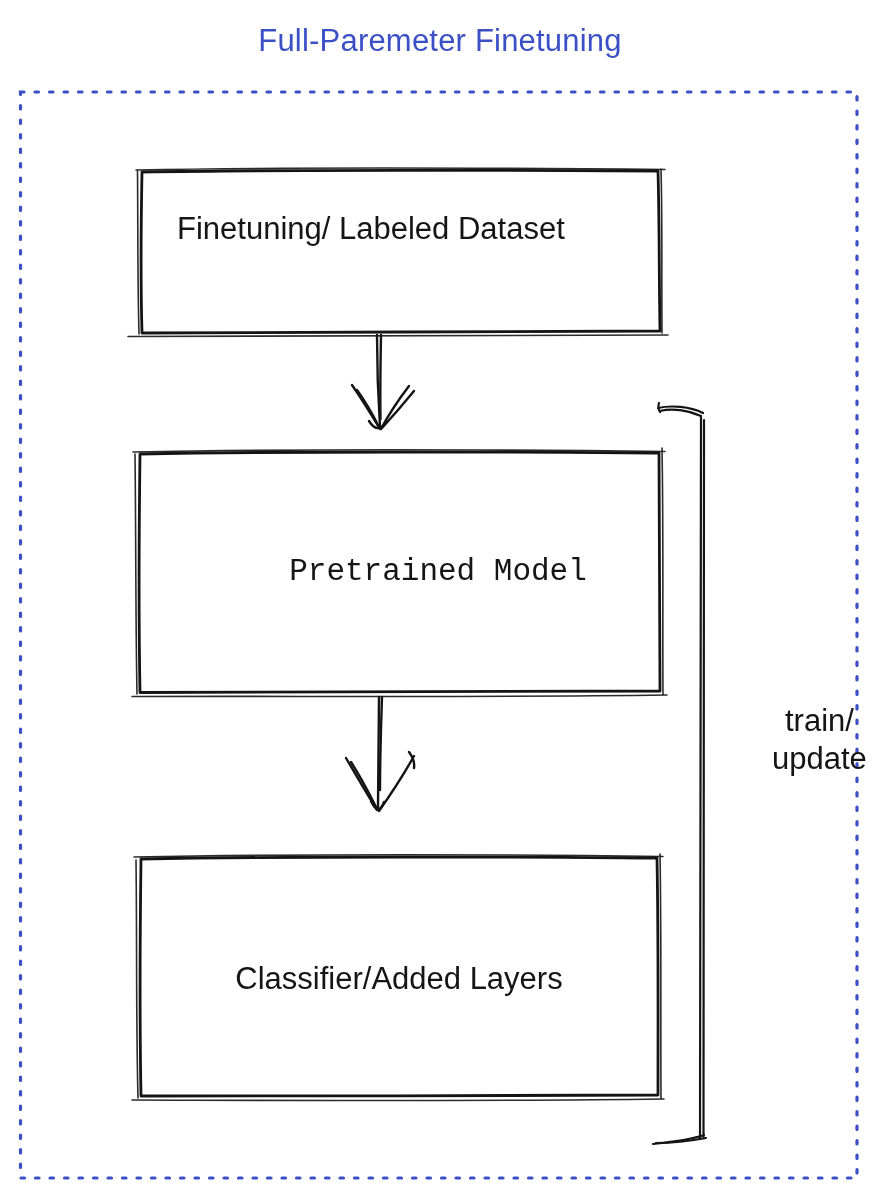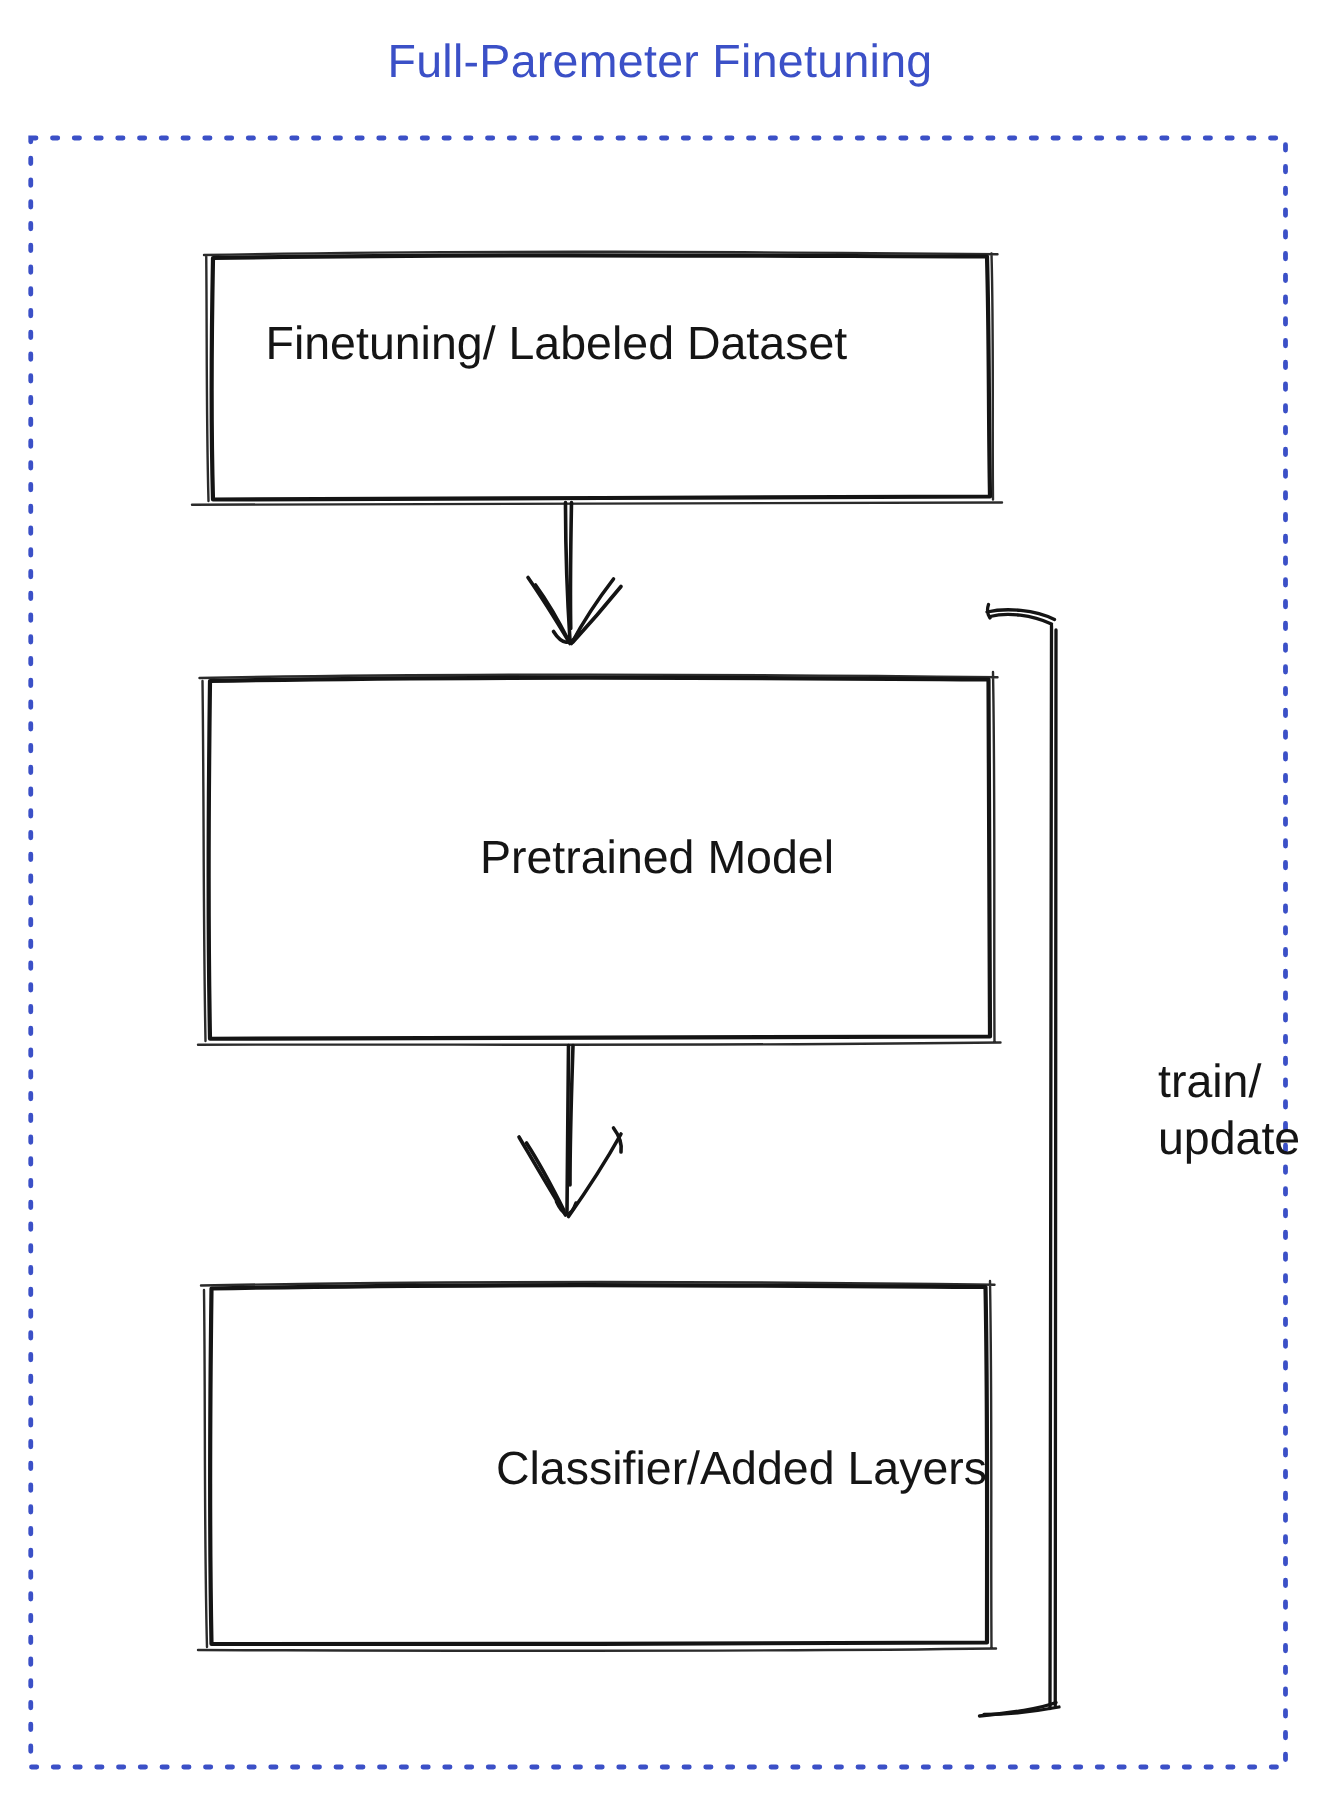--- a/index.html
+++ b/index.html
@@ -37,24 +37,25 @@
   .box-main   { stroke-width: 2.8; }
   .box-second { stroke-width: 1.6; opacity: 0.9; }
   .arrow      { stroke-width: 2.4; }
   .bracket    { stroke-width: 2.2; }
   .label {
     position: absolute;
     font-size: 31px;
     color: var(--label_text, #151515);
     line-height: 36px;
     white-space: pre-line;
+    text-align: center;
   }
   .label-dataset    { left: 177px; top: 211px; }
-  .label-pretrained { left: 140px; top: 554px; width: 596px; text-align: center; }
-  .label-classifier { left: 140px; top: 961px; width: 518px; text-align: right; }
+  .label-pretrained { left: 140px; top: 554px; width: 596px; text-align: center; font-family: Liberation Mono, monospace; }
+  .label-classifier { left: 140px; top: 961px; width: 518px; text-align: center; }
   .bracket-label    { left: 739px; top: 702px; line-height: 38px; margin-left: 33px; }
 </style>
 </head>
 <body>
 
 <div class="canvas">
 
   <div class="title">Full-Paremeter Finetuning</div>
 
   <svg class="diagram-svg" width="880" height="1200" viewBox="0 0 880 1200">

